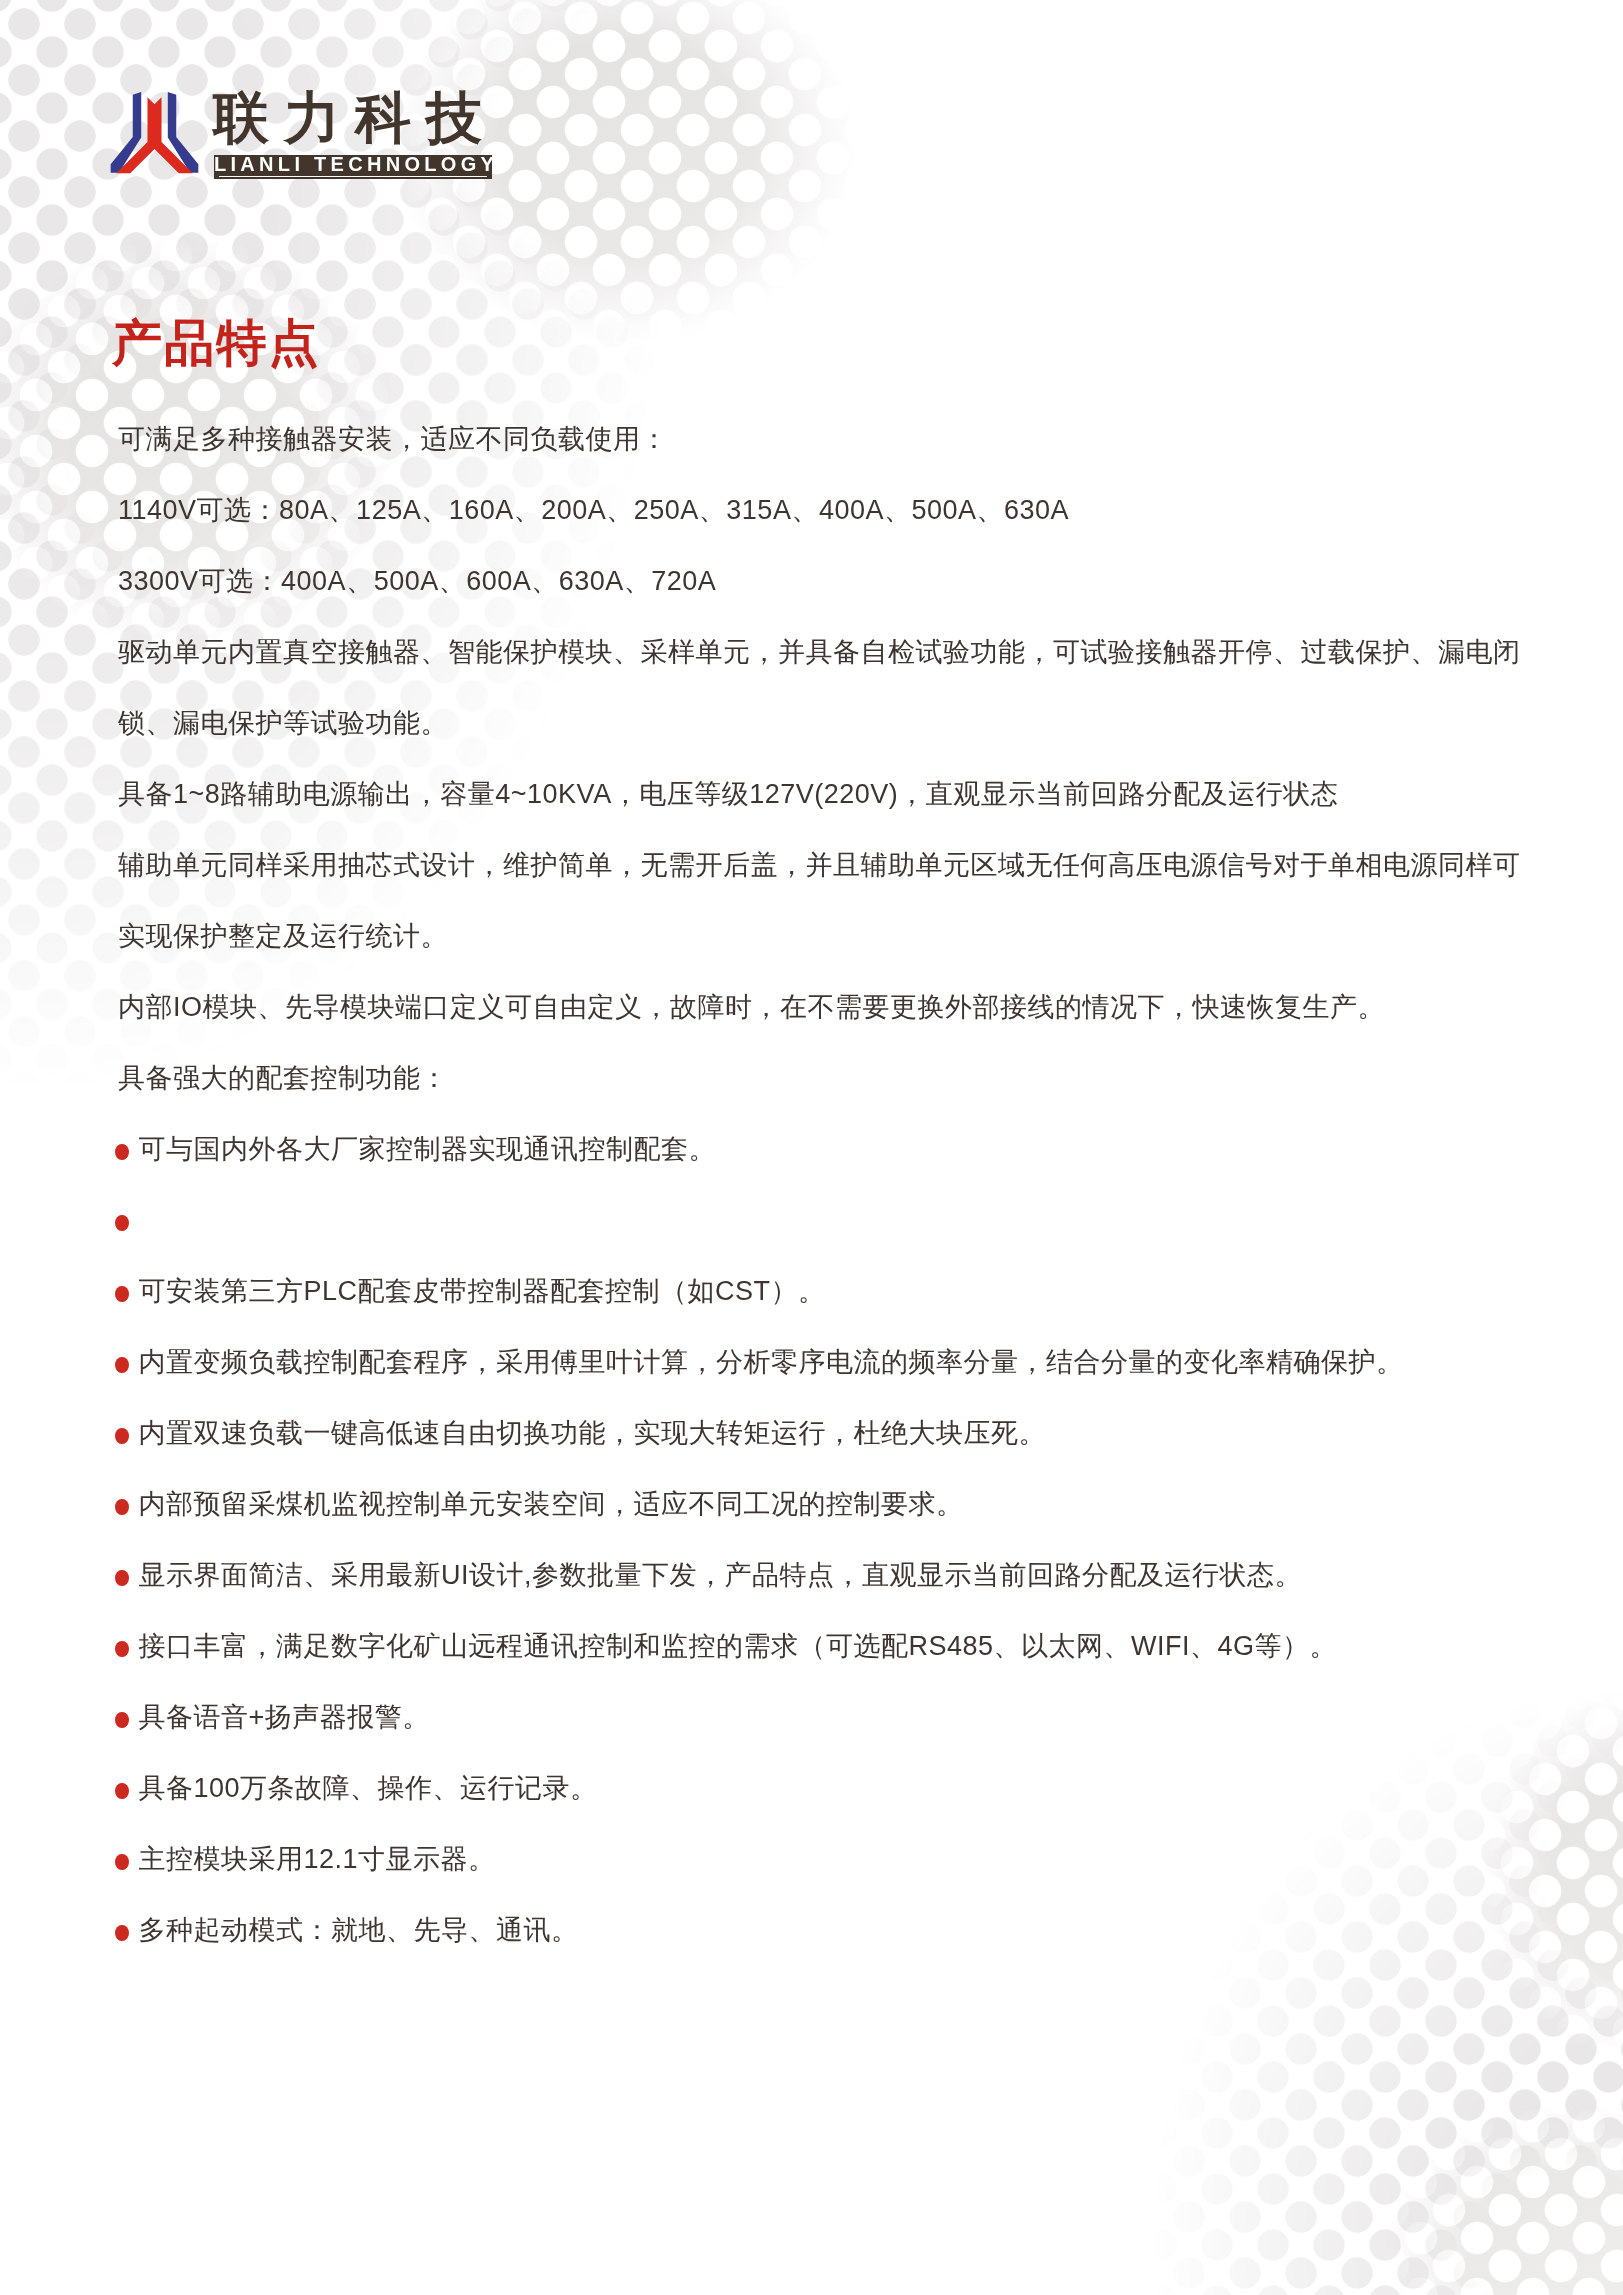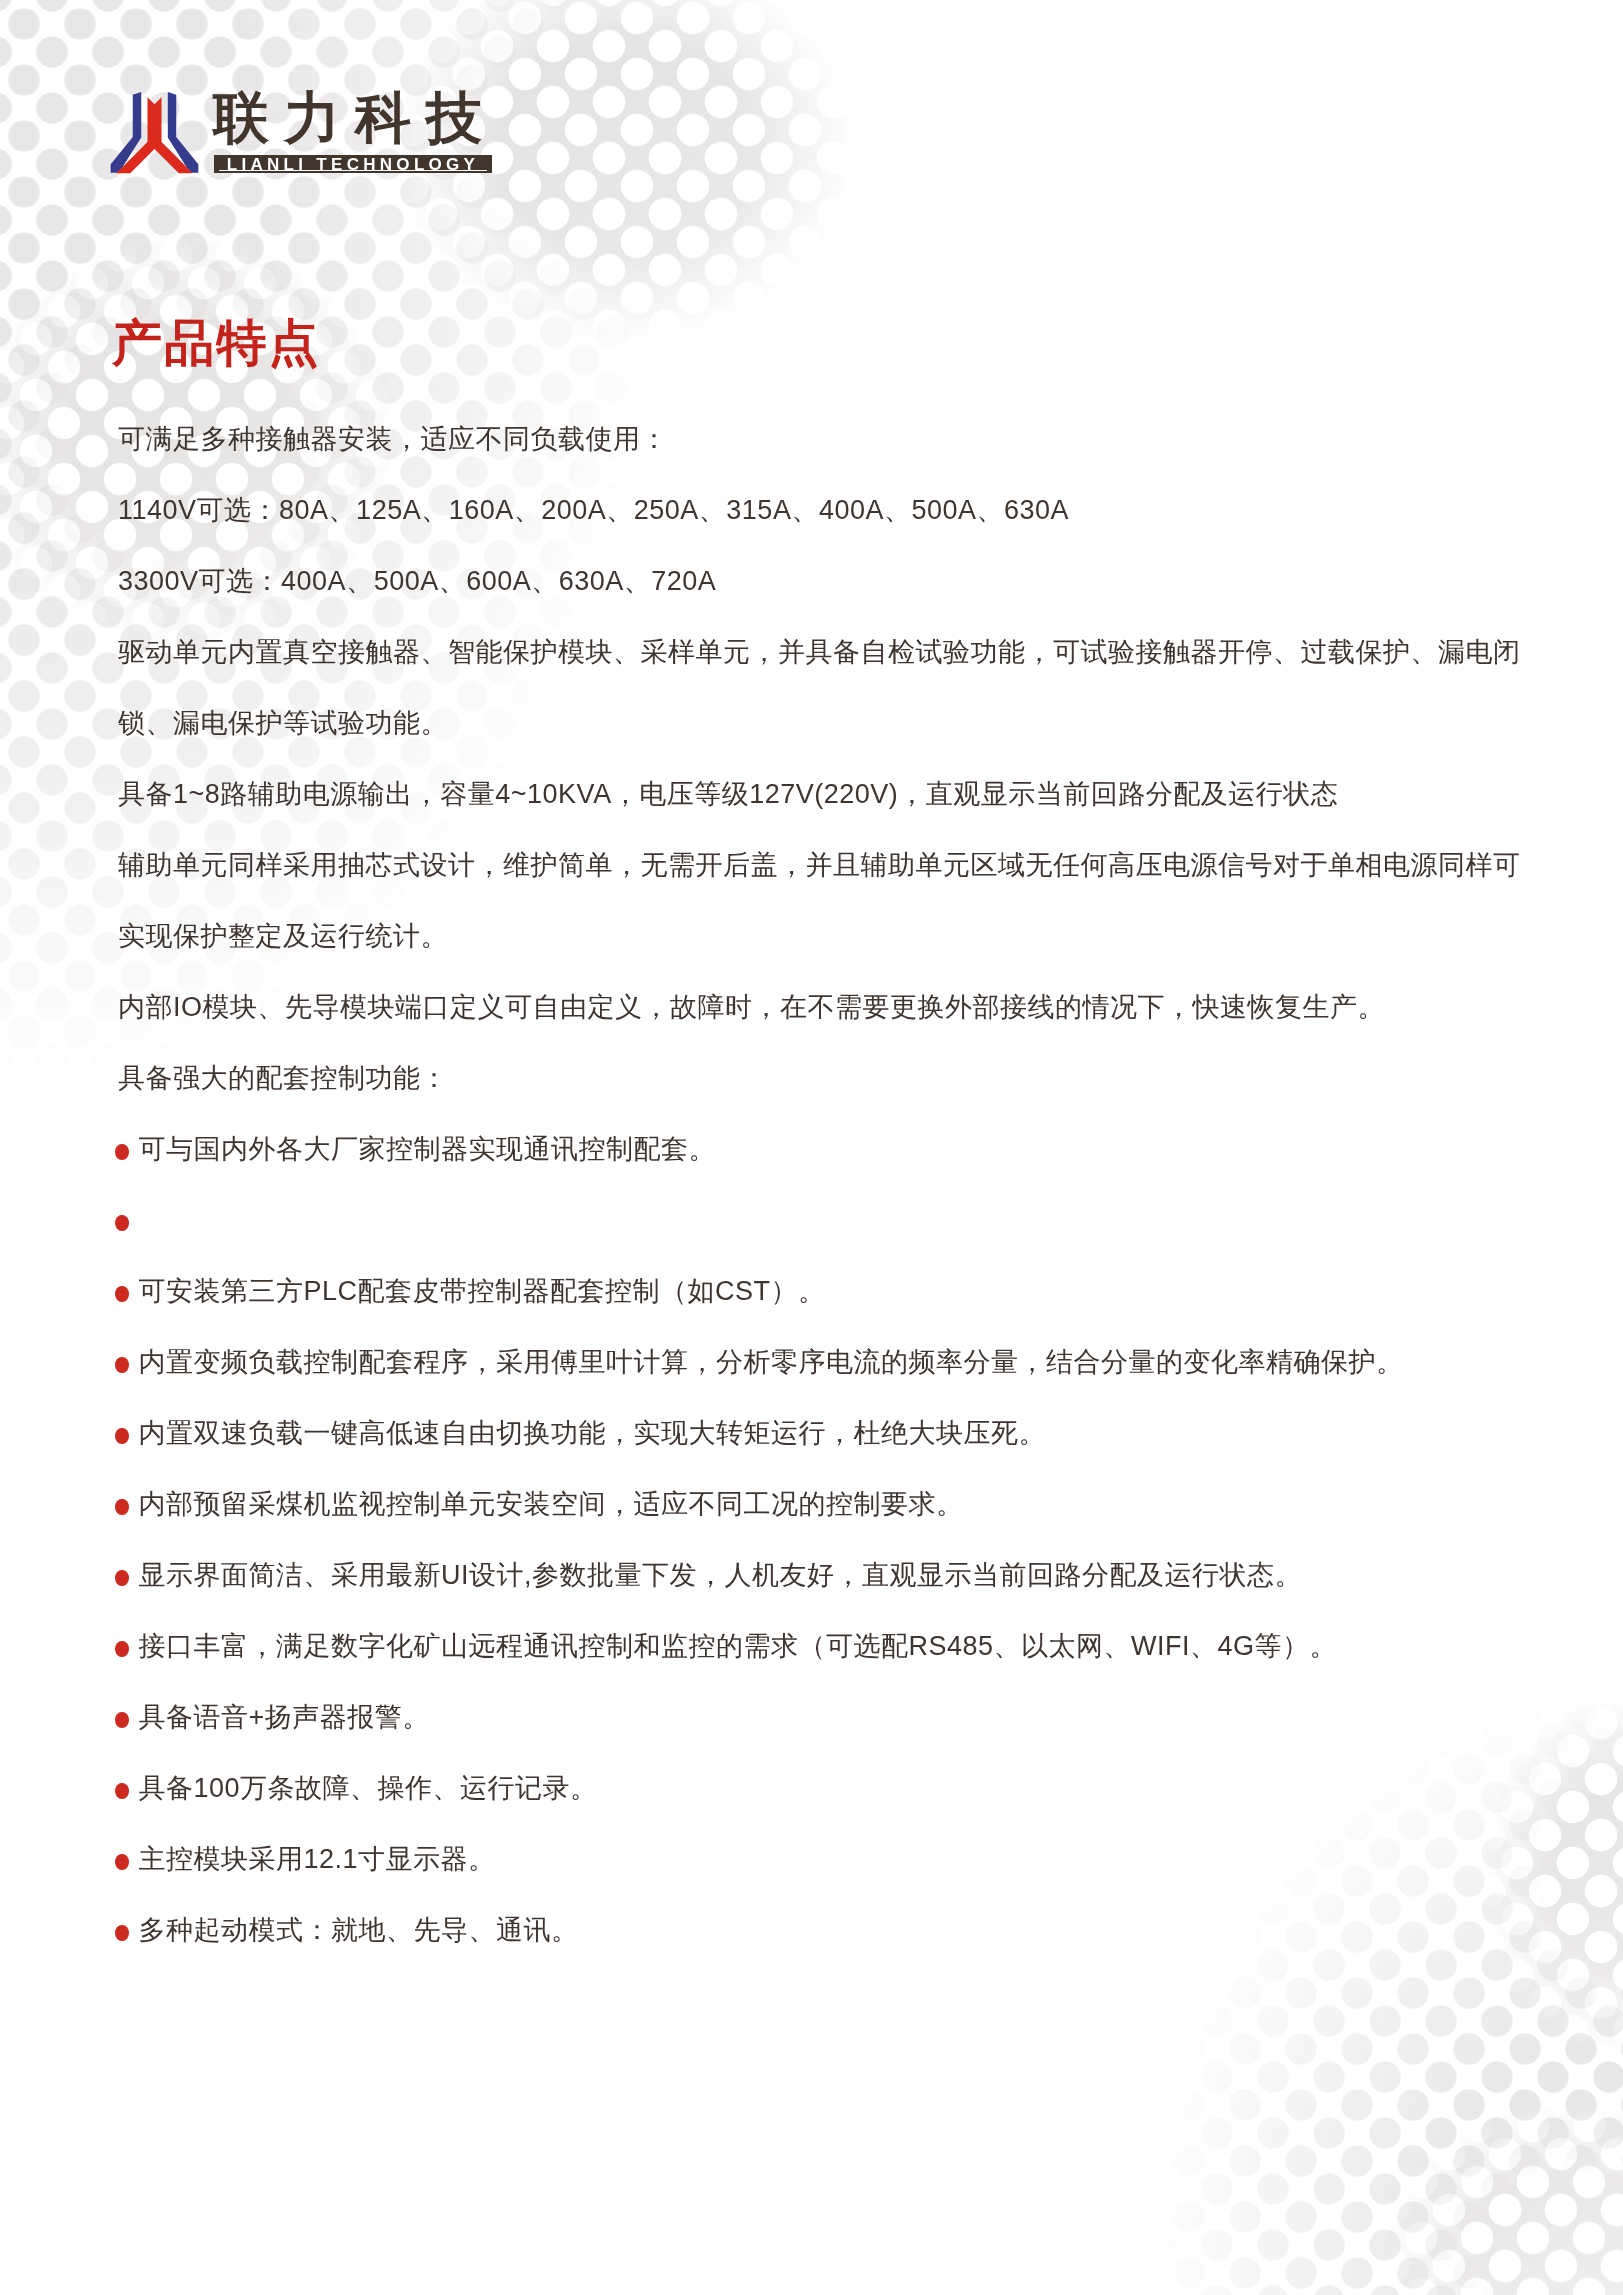--- a/index.html
+++ b/index.html
@@ -61,23 +61,23 @@
   .logo-mark { position:absolute; left:97px; top:80px; width:124px; height:108px; }
   .mark-blue { fill: var(--logo_blue); }
   .mark-red  { fill: var(--logo_red); }
 
   .logo-cn {
     position:absolute; left:213px; top:90px;
     font-size:56px; line-height:56px; font-weight:bold;
     letter-spacing:15px; color: var(--logo_brown); white-space:nowrap;
   }
   .logo-en-box {
-    position:absolute; left:214px; top:155px; width:278px; height:18px;
+    position:absolute; left:214px; top:155px; width:278px; height:24px;
     background: var(--logo_brown); color:#ffffff;
-    font-size:17px; font-weight:bold; letter-spacing:4.3px;
+    font-size:20px; font-weight:bold; letter-spacing:4.3px;
     text-align:center; line-height:19.4px; white-space:nowrap;
   }
   .logo-en-rule {
     position:absolute; left:5.4px; right:5.4px; bottom:1.6px; height:1.6px;
     background:#ffffff;
   }
 
   
   .section-title {
     position:absolute; left:112px; top:316px; margin:0;
@@ -135,21 +135,21 @@
       <div class="line">辅助单元同样采用抽芯式设计，维护简单，无需开后盖，并且辅助单元区域无任何高压电源信号对于单相电源同样可</div>
       <div class="line">实现保护整定及运行统计。</div>
       <div class="line">内部IO模块、先导模块端口定义可自由定义，故障时，在不需要更换外部接线的情况下，快速恢复生产。</div>
       <div class="line">具备强大的配套控制功能：</div>
       <div class="line bullet"><span class="dot"></span><span>可与国内外各大厂家控制器实现通讯控制配套。</span></div>
       <div class="line bullet"><span class="dot"></span></div>
       <div class="line bullet"><span class="dot"></span><span>可安装第三方PLC配套皮带控制器配套控制（如CST）。</span></div>
       <div class="line bullet"><span class="dot"></span><span>内置变频负载控制配套程序，采用傅里叶计算，分析零序电流的频率分量，结合分量的变化率精确保护。</span></div>
       <div class="line bullet"><span class="dot"></span><span>内置双速负载一键高低速自由切换功能，实现大转矩运行，杜绝大块压死。</span></div>
       <div class="line bullet"><span class="dot"></span><span>内部预留采煤机监视控制单元安装空间，适应不同工况的控制要求。</span></div>
-      <div class="line bullet"><span class="dot"></span><span>显示界面简洁、采用最新UI设计,参数批量下发，人机友好，直观显示当前回路分配及运行状态。</span></div>
+      <div class="line bullet"><span class="dot"></span><span>显示界面简洁、采用最新UI设计,参数批量下发，产品特点，直观显示当前回路分配及运行状态。</span></div>
       <div class="line bullet"><span class="dot"></span><span>接口丰富，满足数字化矿山远程通讯控制和监控的需求（可选配RS485、以太网、WIFI、4G等）。</span></div>
       <div class="line bullet"><span class="dot"></span><span>具备语音+扬声器报警。</span></div>
       <div class="line bullet"><span class="dot"></span><span>具备100万条故障、操作、运行记录。</span></div>
       <div class="line bullet"><span class="dot"></span><span>主控模块采用12.1寸显示器。</span></div>
       <div class="line bullet"><span class="dot"></span><span>多种起动模式：就地、先导、通讯。</span></div>
     </main>
 
 </div>
 
 

